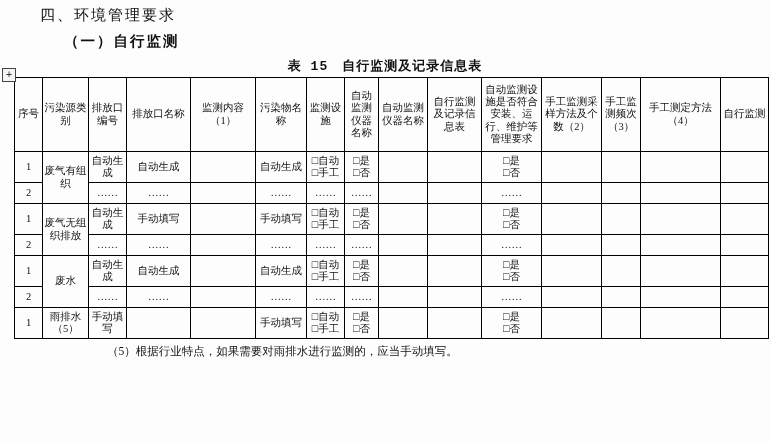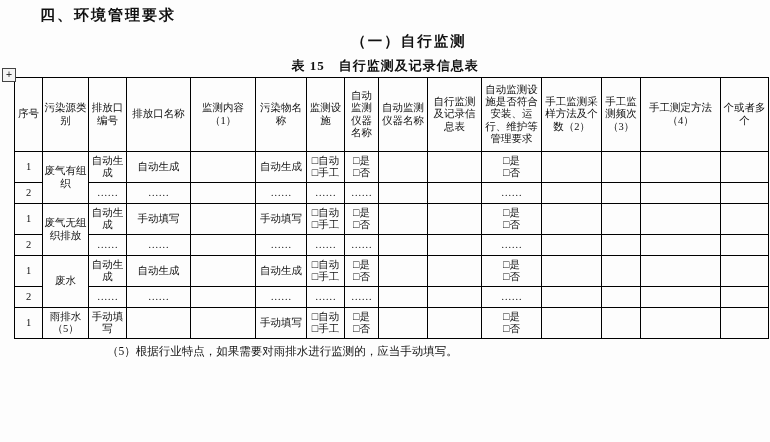--- a/index.html
+++ b/index.html
@@ -2,23 +2,23 @@
 <html lang="zh"><head>
 <meta charset="utf-8">
 <style>
   html,body{margin:0;padding:0;}
   body{
     width:770px;height:442px;overflow:hidden;background:#fdfdfd;color:#111;
     font-family:"Liberation Serif","DejaVu Serif",serif;
     -webkit-font-smoothing:antialiased;
   }
   .doc{position:relative;width:770px;height:442px;}
-  .h1{margin:6px 0 0 40px;font-size:15px;font-weight:bold;letter-spacing:2px;}
-  .h2{margin:7px 16px 0 64px;font-size:14.5px;font-weight:bold;letter-spacing:2px;text-align:center;}
-  .table-title{margin:6px 0 2px 0;width:770px;text-align:center;font-size:13px;font-weight:bold;letter-spacing:1px;}
+  .h1{margin:6px 0 0 40px;font-size:15px;font-weight:normal;letter-spacing:2px;}
+  .h2{margin:7px 16px 0 64px;font-size:14.5px;font-weight:bold;letter-spacing:2px;}
+  .table-title{margin:6px 0 2px 0;width:770px;text-align:center;font-size:13px;font-weight:bold;letter-spacing:1px;font-family:Liberation Mono, monospace;}
   .handle{
     position:absolute;left:2px;top:62px;width:12px;height:12px;
     border:1px solid #444;background:#f4f4f4;color:#333;
     font-size:10px;line-height:11px;text-align:center;
     font-family:"DejaVu Sans Mono",monospace;
   }
   table.main{
     border-collapse:collapse;table-layout:fixed;
     margin:2px 0 0 14px;width:754px;
     font-size:10.5px;
@@ -77,21 +77,21 @@
         <th>监测内容（1）</th>
         <th>污染物名称</th>
         <th>监测设施</th>
         <th>自动监测仪器名称</th>
         <th>自动监测仪器名称</th>
         <th>自行监测及记录信息表</th>
         <th>自动监测设施是否符合安装、运行、维护等管理要求</th>
         <th>手工监测采样方法及个数（2）</th>
         <th>手工监测频次（3）</th>
         <th>手工测定方法（4）</th>
-        <th>个或者多个</th>
+        <th>自行监测</th>
       </tr>
     </thead>
     <tbody>
       <tr class="row-cb">
         <td>1</td>
         <td rowspan="2">废气有组织</td>
         <td>自动生成</td>
         <td>自动生成</td>
         <td></td>
         <td>自动生成</td>

